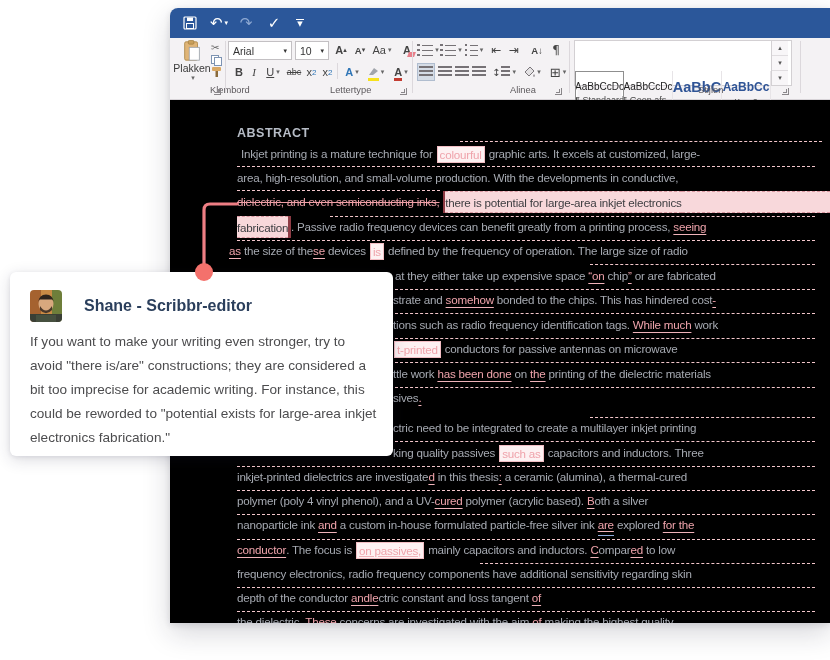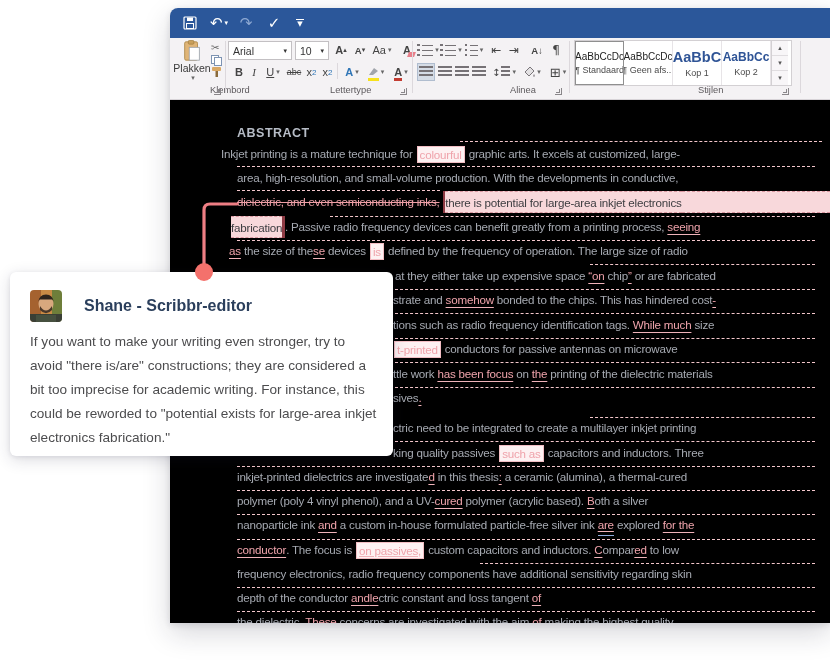--- a/index.html
+++ b/index.html
@@ -51,21 +51,21 @@
      background:repeating-linear-gradient(to bottom,#767276 0 1.4px,transparent 1.4px 4.8px); }
   .stackA { position:relative; font-weight:bold; font-size:11px; line-height:11px; }
   .stackA .cbar { position:absolute; left:0; right:0; bottom:-3px; height:3px; }
   .supmark { font-size:7px; vertical-align:super; font-family:"DejaVu Sans",sans-serif; }
   .subsup { color:#2e75b6; font-size:8px; }
 
   
   .gallery { position:absolute; left:404px; top:2px; width:218px; height:46px; background:#fff;
              border:1px solid #d3d0d3; display:flex; }
   .stylecard { width:49px; height:100%; border-right:1px solid #e7e4e7; display:flex;
-               flex-direction:column; align-items:center; justify-content:center; overflow:hidden; }
+               flex-direction:column; align-items:center; justify-content:center; overflow:hidden;margin-top:30px; }
   .stylecard.on { border:1px solid #8f8f8f; box-shadow:inset 0 0 0 1.5px #fff; }
   .s-sample { font-size:10px; color:#222; white-space:nowrap; }
   .s-sample.h1 { font-size:14.5px; color:#2f5496; font-weight:bold; }
   .s-sample.h2 { font-size:12px; color:#2f5496; font-weight:bold; }
   .s-name { font-size:9px; color:#4a4a4a; margin-top:3px; white-space:nowrap; }
   .gscroll { width:17px; height:100%; border-left:1px solid #d3d0d3; display:flex; flex-direction:column; }
   .gscroll span { flex:1; display:flex; align-items:center; justify-content:center; font-size:7px;
                   color:#555; border-bottom:1px solid #e0dde0; background:#f8f6f8; }
 
   
@@ -332,37 +332,37 @@
           <div class="dash" style="left: 225px; width: 420px; top: 287px;"></div>
           <div class="dash" style="left: 420px; width: 225px; top: 317px;"></div>
           <div class="dash" style="left: 225px; width: 420px; top: 341px;"></div>
           <div class="dash" style="left: 67px; width: 578px; top: 366px;"></div>
           <div class="dash" style="left: 67px; width: 578px; top: 390px;"></div>
           <div class="dash" style="left: 67px; width: 578px; top: 414px;"></div>
           <div class="dash" style="left: 67px; width: 578px; top: 439px;"></div>
           <div class="dash" style="left: 310px; width: 335px; top: 463px;"></div>
           <div class="dash" style="left: 67px; width: 578px; top: 487px;"></div>
           <div class="dash" style="left: 67px; width: 578px; top: 511px;"></div>
-          <div class="line" style="left: 51px; top: 43px;"><span class="sg-n">Inkjet printing is a mature technique for </span><span class="sg-box">colourful</span><span class="sg-n"> graphic arts. It excels at customized, large-</span></div>
+          <div class="line" style="left: 71px; top: 43px;"><span class="sg-n">Inkjet printing is a mature technique for </span><span class="sg-box">colourful</span><span class="sg-n"> graphic arts. It excels at customized, large-</span></div>
           <div class="line" style="left: 67px; top: 67px;"><span class="sg-n">area, high-resolution, and small-volume production. With the developments in conductive,</span></div>
           <div class="line" style="left: 67px; top: 91px; right: 0px;"><span class="sg-d">dielectric, and even semiconducting inks,</span><span class="sg-n"> </span><span class="sg-cur"></span><span class="sg-ins">there is potential for large-area inkjet electronics</span><span class="sg-fill"></span></div>
-          <div class="line" style="left: 61px; top: 116px;"><span class="sg-ins">fabrication</span><span class="sg-cur"></span><span class="sg-n">. Passive radio frequency devices can benefit greatly from a printing process, </span><span class="sg-p">seeing</span></div>
+          <div class="line" style="left: 67px; top: 116px;"><span class="sg-ins">fabrication</span><span class="sg-cur"></span><span class="sg-n">. Passive radio frequency devices can benefit greatly from a printing process, </span><span class="sg-p">seeing</span></div>
           <div class="line" style="left: 59px; top: 140px;"><span class="sg-p">as</span><span class="sg-n"> the size of the</span><span class="sg-p">se</span><span class="sg-n"> devices </span><span class="sg-box">is</span><span class="sg-n"> defined by the frequency of operation. The large size of radio</span></div>
           <div class="line" style="left: 225px; top: 165px;"><span class="sg-n">at they either take up expensive space </span><span class="sg-p">“on</span><span class="sg-n"> chip</span><span class="sg-p">”</span><span class="sg-n"> or are fabricated</span></div>
           <div class="line" style="left: 223px; top: 189px;"><span class="sg-n">strate and </span><span class="sg-p">somehow</span><span class="sg-n"> bonded to the chips. This has hindered cost</span><span class="sg-p">-</span></div>
-          <div class="line" style="left: 223px; top: 214px;"><span class="sg-n">tions such as radio frequency identification tags. </span><span class="sg-p">While much</span><span class="sg-n"> size</span></div>
+          <div class="line" style="left: 223px; top: 214px;"><span class="sg-n">tions such as radio frequency identification tags. </span><span class="sg-p">While much</span><span class="sg-n"> work</span></div>
           <div class="line" style="left: 223px; top: 238px;"><span class="sg-box">t-printed</span><span class="sg-n"> conductors for passive antennas on microwave</span></div>
-          <div class="line" style="left: 223px; top: 263px;"><span class="sg-n">ttle work </span><span class="sg-p">has been focus</span><span class="sg-n"> on </span><span class="sg-p">the</span><span class="sg-n"> printing of the dielectric materials</span></div>
+          <div class="line" style="left: 223px; top: 263px;"><span class="sg-n">ttle work </span><span class="sg-p">has been done</span><span class="sg-n"> on </span><span class="sg-p">the</span><span class="sg-n"> printing of the dielectric materials</span></div>
           <div class="line" style="left: 223px; top: 287px;"><span class="sg-n">sives</span><span class="sg-p">.</span></div>
           <div class="line" style="left: 223px; top: 317px;"><span class="sg-n">ctric need to be integrated to create a multilayer inkjet printing</span></div>
           <div class="line" style="left: 223px; top: 342px;"><span class="sg-n">king quality passives </span><span class="sg-box">such as</span><span class="sg-n"> capacitors and inductors. Three</span></div>
           <div class="line" style="left: 67px; top: 366px;"><span class="sg-n">inkjet-printed dielectrics are investigate</span><span class="sg-p">d</span><span class="sg-n"> in this thesis</span><span class="sg-p">:</span><span class="sg-n"> a ceramic (alumina), a thermal-cured</span></div>
           <div class="line" style="left: 67px; top: 390px;"><span class="sg-n">polymer (poly 4 vinyl phenol), and a UV-</span><span class="sg-p">cured</span><span class="sg-n"> polymer (acrylic based). </span><span class="sg-p">B</span><span class="sg-n">oth a silver</span></div>
           <div class="line" style="left: 67px; top: 414px;"><span class="sg-n">nanoparticle ink </span><span class="sg-p">and</span><span class="sg-n"> a custom in-house formulated particle-free silver ink </span><span class="sg-u2">are</span><span class="sg-n"> explored </span><span class="sg-p">for the</span></div>
-          <div class="line" style="left: 67px; top: 439px;"><span class="sg-p">conductor</span><span class="sg-n">. The focus is </span><span class="sg-boxu">on passives,</span><span class="sg-n"> custom capacitors and inductors. </span><span class="sg-p">C</span><span class="sg-n">ompar</span><span class="sg-p">ed</span><span class="sg-n"> to low</span></div>
+          <div class="line" style="left: 67px; top: 439px;"><span class="sg-p">conductor</span><span class="sg-n">. The focus is </span><span class="sg-boxu">on passives,</span><span class="sg-n"> mainly capacitors and inductors. </span><span class="sg-p">C</span><span class="sg-n">ompar</span><span class="sg-p">ed</span><span class="sg-n"> to low</span></div>
           <div class="line" style="left: 67px; top: 463px;"><span class="sg-n">frequency electronics, radio frequency components have additional sensitivity regarding skin</span></div>
           <div class="line" style="left: 67px; top: 487px;"><span class="sg-n">depth of the conductor </span><span class="sg-p">and</span><span class="sg-p">le</span><span class="sg-n">ctric constant and loss tangent </span><span class="sg-p">of</span></div>
           <div class="line" style="left: 67px; top: 511px;"><span class="sg-n">the dielectric. </span><span class="sg-p">These</span><span class="sg-n"> concerns are investigated with the aim </span><span class="sg-p">of</span><span class="sg-n"> making the highest quality</span></div>
         </div>
     </div>
   </div>
 
   <div class="bubble">
     <div class="b-head">
       <span class="avatar">

